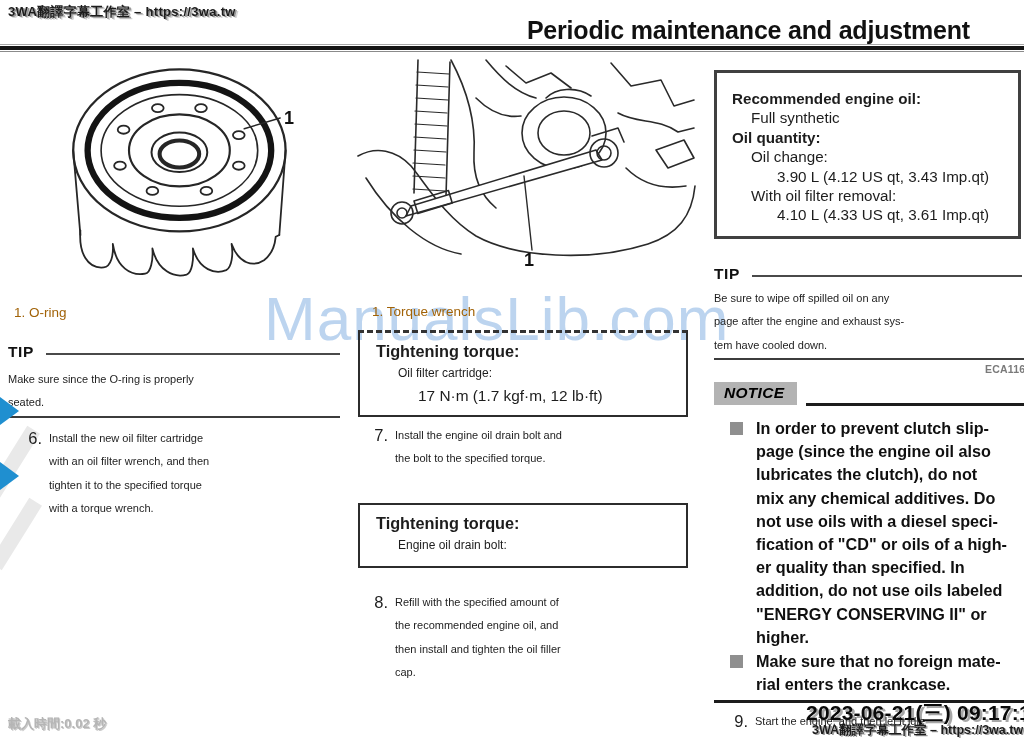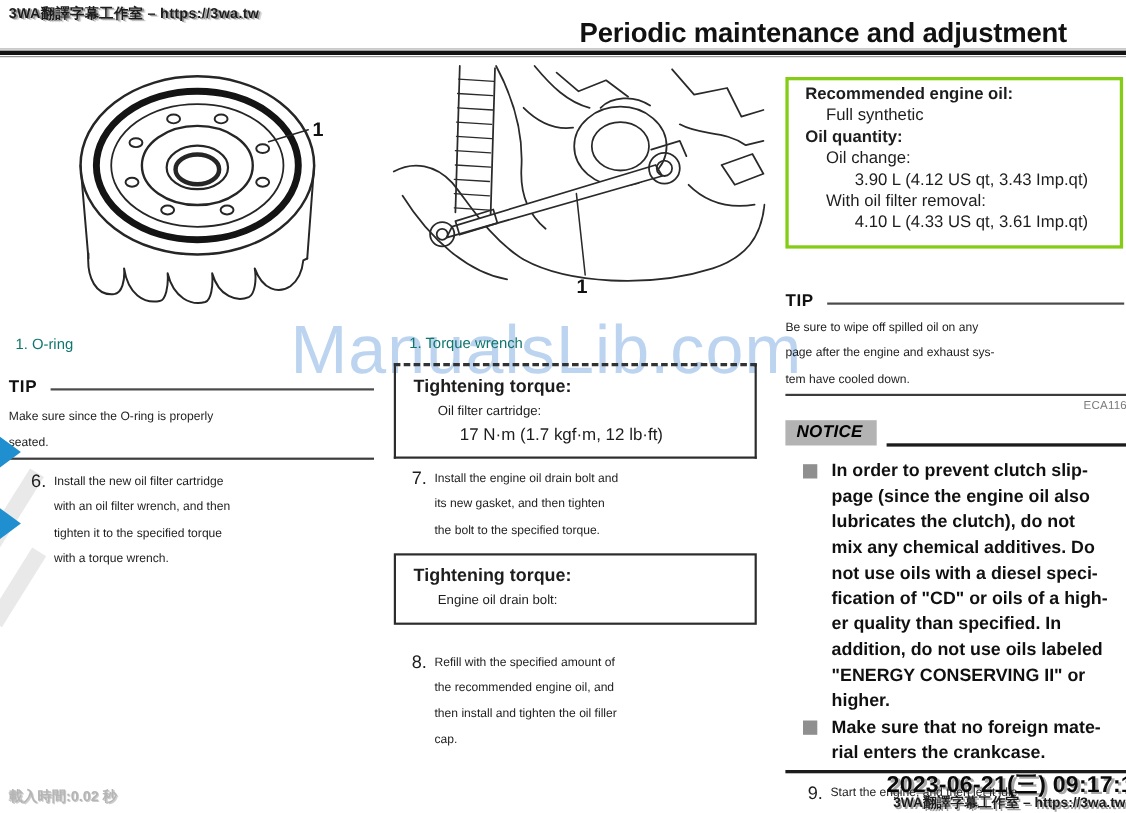--- a/index.html
+++ b/index.html
@@ -30,41 +30,41 @@
   .header-rule { left: 0; right: 0; top: 44px; z-index: 2; }
   .header-rule .r1 { height: 1px; background: #a8a8a8; }
   .header-rule .r2 { height: 4px; background: #141414; margin-top: 1px; }
   .header-rule .r3 { height: 1px; background: #8b8b8b; margin-top: 1px; }
 
   
   .body-text .ln { font-size: 11px; line-height: 23.4px; color: #1d1d1d; }
   .step { display: flex; }
   .step .num { width: 20px; flex: none; font-size: 16.5px; line-height: 23.4px; margin-right: 7px; text-align: right; }
 
-  .cap { font-size: 13.5px; color: #0f766e; text-align: right; }
+  .cap { font-size: 13.5px; color: #a16207; text-align: right; }
 
   .tip-row { display: flex; align-items: center; }
   .tip-word { font-weight: 700; font-size: 15.5px; letter-spacing: .6px; color: #111; }
   .tip-row .tline { flex: 1; height: 2px; background: #4a4a4a; margin-left: 12px; margin-top: 3px; }
   .rule { height: 2px; background: #3c3c3c; }
   .rule-thick { height: 3px; background: #1c1c1c; }
 
   
   .tbox {
     border: 2px solid #2c2c2c; background: transparent;
     padding: 7px 14px 9px 16px;
   }
   .tbox.dashtop { border-top: 3px dashed #333; }
   .tbox .t  { font-weight: 700; font-size: 16.3px; line-height: 23px; }
   .tbox .i1 { padding-left: 22px; font-size: 12px; line-height: 21.5px; }
   .tbox .i2 { padding-left: 42px; font-size: 15.4px; line-height: 21.5px; }
 
   
   .spec-box {
-    border: 3px solid #84cc16; padding: 3px 6px 11px 15px;
+    border: 3px solid #404040; padding: 16px 6px 11px 15px;
   }
   .spec-box .ln { font-size: 15.2px; line-height: 19.4px; }
   .spec-box .b  { font-weight: 700; }
   .spec-box .i1 { padding-left: 19px; }
   .spec-box .i2 { padding-left: 45px; }
 
   .eca { font-size: 10.5px; color: #7a7a7a; letter-spacing: .2px; }
 
   
   .notice-label {
@@ -213,21 +213,20 @@
 <div class="abs tbox dashtop z2" style="left:358px;top:330px;width:330px;">
   <div class="t nowrap">Tightening torque:</div>
   <div class="i1 nowrap">Oil filter cartridge:</div>
   <div class="i2 nowrap">17 N·m (1.7 kgf·m, 12 lb·ft)</div>
 </div>
 
 <div class="abs step body-text z2" style="left:368px;top:424px;">
   <div class="num">7.</div>
   <div>
     <div class="ln nowrap">Install the engine oil drain bolt and</div>
-    <div class="ln nowrap">its new gasket, and then tighten</div>
     <div class="ln nowrap">the bolt to the specified torque.</div>
   </div>
 </div>
 
 <div class="abs tbox z2" style="left:358px;top:503px;width:330px;">
   <div class="t nowrap">Tightening torque:</div>
   <div class="i1 nowrap">Engine oil drain bolt:</div>
 </div>
 
 <div class="abs step body-text z2" style="left:368px;top:591px;">
@@ -253,21 +252,21 @@
 <div class="abs tip-row z2" style="left:714px;top:265px;width:308px;">
   <span class="tip-word">TIP</span>
   <span class="tline"></span>
 </div>
 <div class="abs body-text z2" style="left:714px;top:287px;">
   <div class="ln nowrap">Be sure to wipe off spilled oil on any</div>
   <div class="ln nowrap">page after the engine and exhaust sys-</div>
   <div class="ln nowrap">tem have cooled down.</div>
 </div>
 <div class="abs rule z2" style="left:714px;top:358px;width:310px;"></div>
-<div class="abs eca z2 nowrap" style="left:985px;top:363px;">ECA116</div>
+<div class="abs eca z2 nowrap" style="left:985px;top:363px;font-weight:bold;">ECA116</div>
 
 <div class="abs z2" style="left:714px;top:382px;">
   <span class="notice-label">NOTICE</span>
 </div>
 <div class="abs rule-thick z2" style="left:806px;top:403px;width:218px;"></div>
 
 <div class="abs z2" style="left:714px;top:417px;width:312px;">
   <div class="brow">
     <span class="bsq"></span>
     <div class="btxt">

